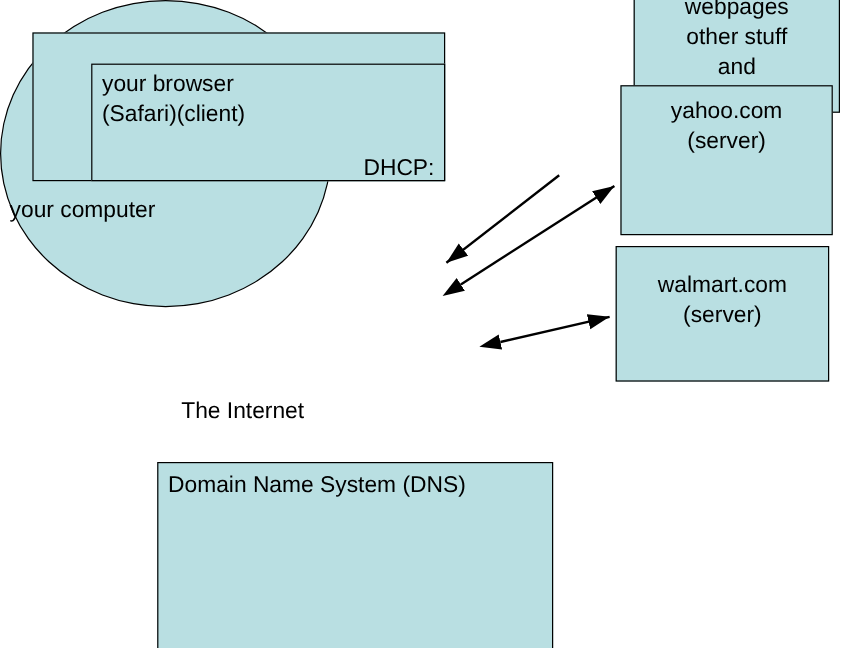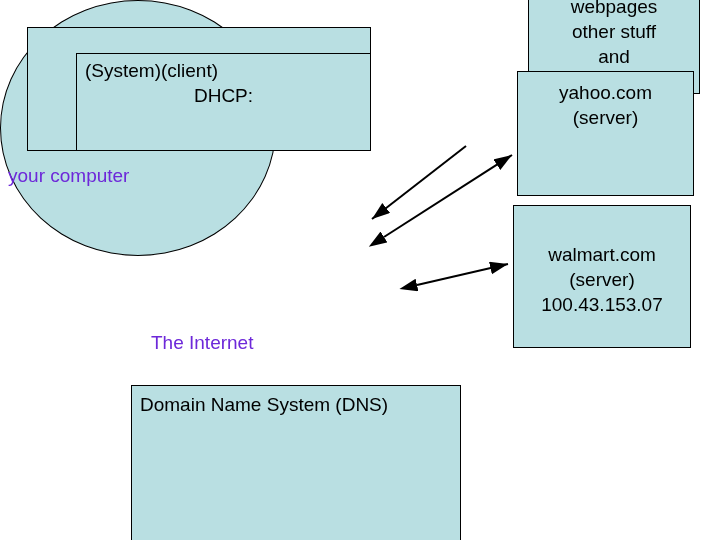--- a/index.html
+++ b/index.html
@@ -22,21 +22,21 @@
     position: absolute;
     box-sizing: border-box;
     background: #b9dfe2;
     border: 1px solid #000000;
     color: #000000;
     font-size: 19px;
     line-height: 25px;
   }
   .plain-text {
     position: absolute;
-    color: #6d28d9;
+    color: #000000;
     font-size: 19px;
     line-height: 25px;
     white-space: pre;
   }
 
   
   #outer-computer-box {
     left: 27px;
     top: 27px;
     width: 344px;
@@ -46,21 +46,21 @@
   
   #browser-box {
     left: 76px;
     top: 53px;
     width: 295px;
     height: 98px;
     z-index: 3;
     padding: 4px 8px 0 8px;
   }
   #browser-box .line { display: block; text-align: left; }
-  #browser-box .dhcp-line { display: block; text-align: center; }
+  #browser-box .dhcp-line { display: block; text-align: right; margin-top: 20px; }
 
   #your-computer-label {
     left: 8px;
     top: 163px;
     z-index: 5;
   }
 
   
   #internet-ellipse {
     left: 151px;
@@ -106,24 +106,24 @@
     width: 177px;
     height: 125px;
     z-index: 3;
     text-align: center;
     padding-top: 8px;
   }
   #walmart-box {
     left: 513px;
     top: 205px;
     width: 178px;
-    height: 143px;
+    height: 113px;
     z-index: 3;
     text-align: center;
-    padding-top: 36px;
+    padding-top: 19px;
   }
 
   
   #arrow-layer {
     position: absolute;
     left: 0;
     top: 0;
     width: 720px;
     height: 540px;
     z-index: 6;
@@ -131,21 +131,22 @@
   }
 </style>
 </head>
 <body>
 
 <div id="canvas">
 
   <div class="shape" id="outer-computer-box"></div>
 
   <div class="shape" id="browser-box">
-    <span class="line">(System)(client)</span>
+    <span class="line">your browser</span>
+    <span class="line">(Safari)(client)</span>
     <span class="dhcp-line">DHCP:</span>
   </div>
 
   <div class="plain-text" id="your-computer-label">your computer</div>
 
   <div id="internet-ellipse"></div>
   <div class="plain-text" id="internet-label">The Internet</div>
 
   <div class="shape" id="dns-box">
     <span>Domain Name System (DNS)</span>
@@ -158,21 +159,20 @@
   </div>
 
   <div class="shape" id="yahoo-box">
     <span style="display:block">yahoo.com</span>
     <span style="display:block">(server)</span>
   </div>
 
   <div class="shape" id="walmart-box">
     <span style="display:block">walmart.com</span>
     <span style="display:block">(server)</span>
-    <span style="display:block">100.43.153.07</span>
   </div>
 
   <svg id="arrow-layer" viewBox="0 0 720 540" width="720" height="540">
     <defs>
       <marker id="ah" markerWidth="10" markerHeight="10" refX="9" refY="3.2" orient="auto" markerUnits="strokeWidth">
         <path d="M0,0 L9,3.2 L0,6.4 z" fill="#000000"></path>
       </marker>
       <marker id="ah-start" markerWidth="10" markerHeight="10" refX="0" refY="3.2" orient="auto-start-reverse" markerUnits="strokeWidth">
         <path d="M0,0 L9,3.2 L0,6.4 z" fill="#000000"></path>
       </marker>

